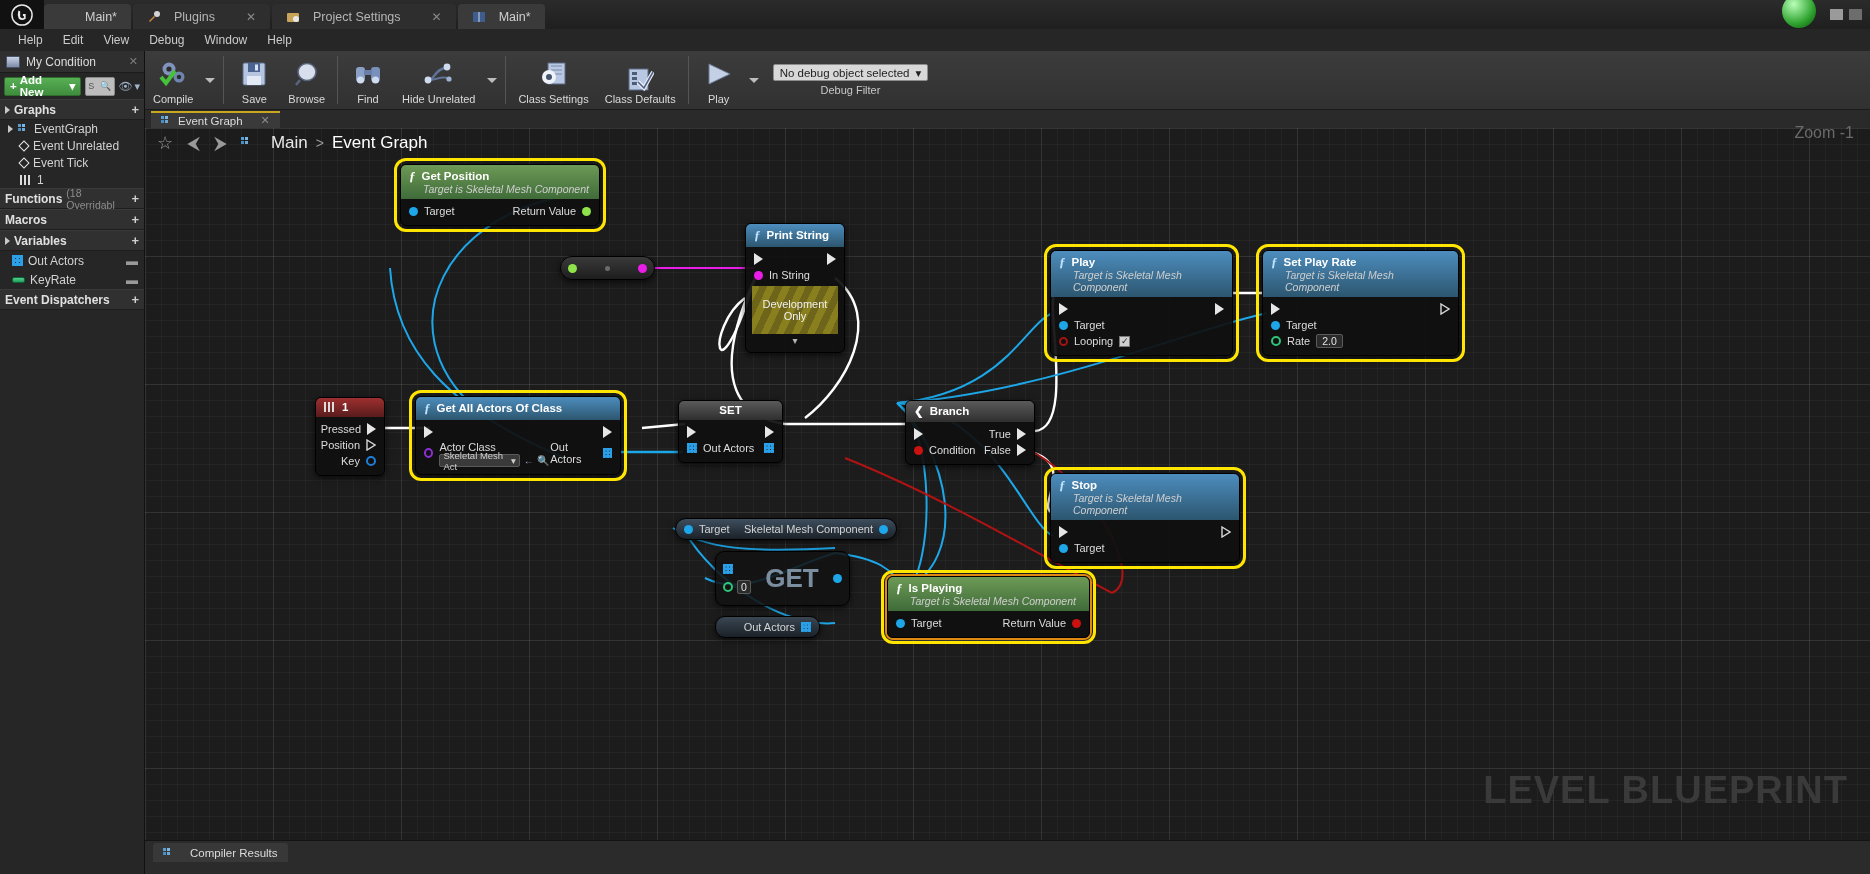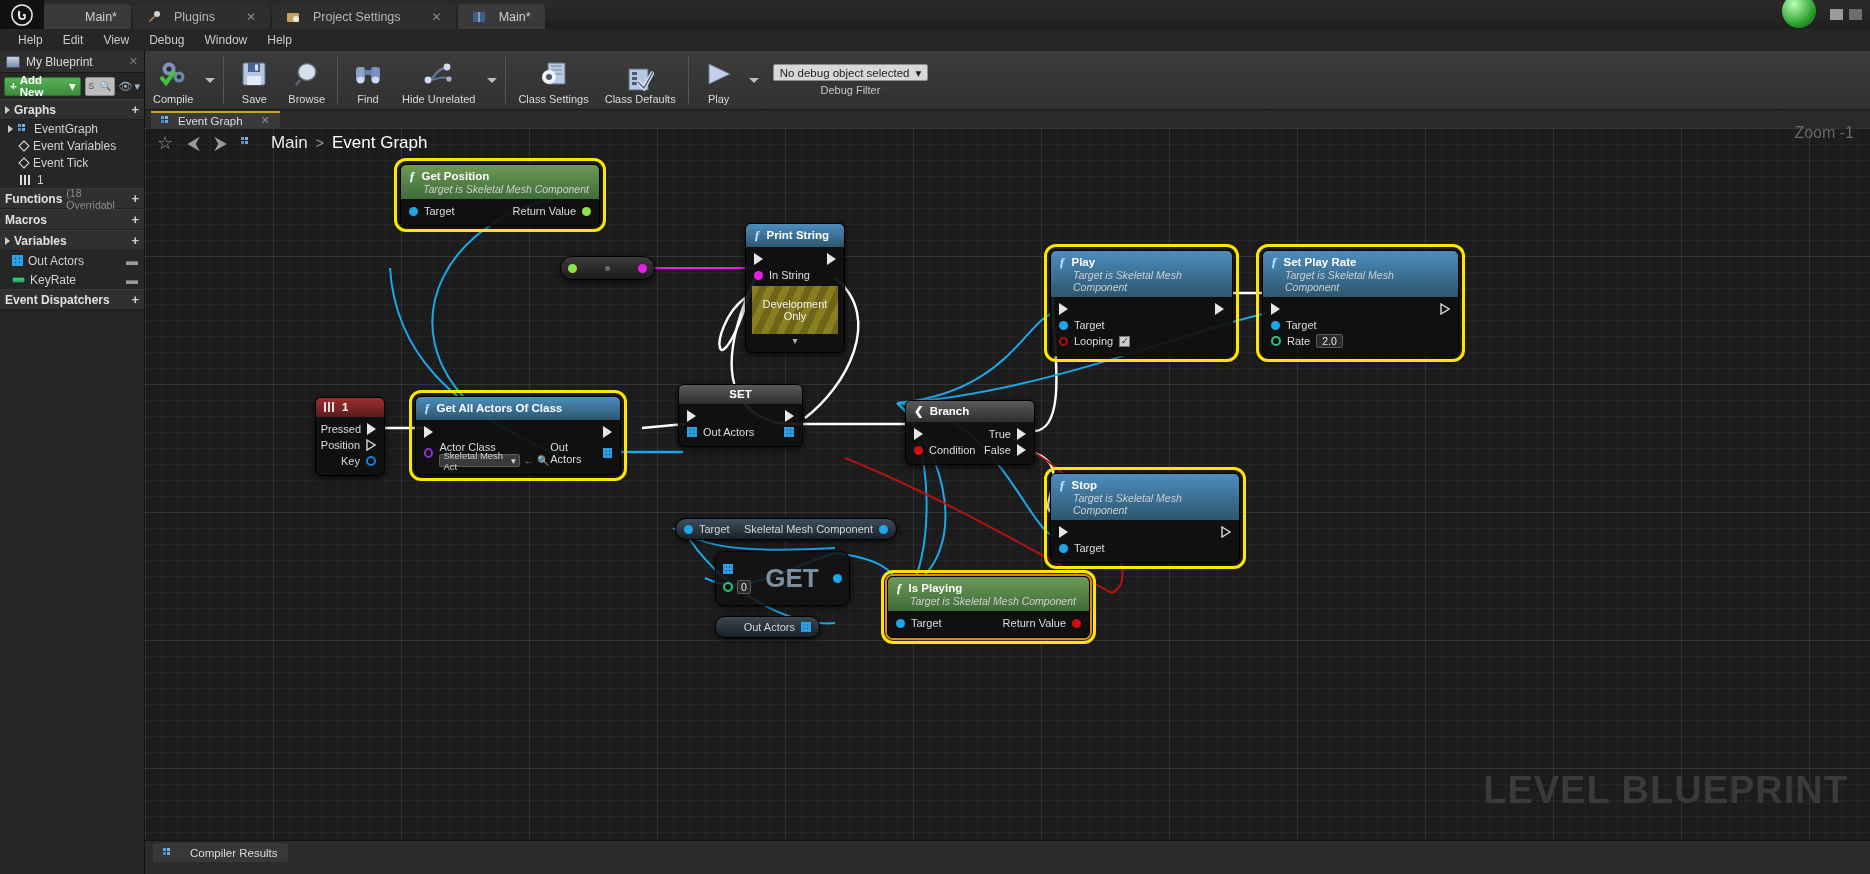--- a/index.html
+++ b/index.html
@@ -231,21 +231,21 @@
     <span>Edit</span>
     <span>View</span>
     <span>Debug</span>
     <span>Window</span>
     <span>Help</span>
   </div>
 
   <div class="leftpanel">
     <div class="mb-header">
       <span class="bookicon"></span>
-      <span class="lbl">My Blueprint</span>
+      <span class="lbl">My Condition</span>
       <span class="x">✕</span>
     </div>
     <div class="mb-toolrow">
       <div class="addnew">
         <span>+</span>
         <span>Add New</span>
         <span>▾</span>
       </div>
       <div class="searchbox">
         <span>S</span>
@@ -262,21 +262,21 @@
       <span>Graphs</span>
       <span class="plus">+</span>
     </div>
     <div class="item">
       <span class="caret"></span>
       <span class="gridicon"></span>
       <span>EventGraph</span>
     </div>
     <div class="item l2">
       <span class="diamond"></span>
-      <span>Event Variables</span>
+      <span>Event Unrelated</span>
     </div>
     <div class="item l2">
       <span class="diamond"></span>
       <span>Event Tick</span>
     </div>
     <div class="item l2">
       <span class="keyico"></span>
       <span>1</span>
     </div>
 
@@ -627,21 +627,21 @@
             <span>Condition</span>
             </span>
           <span class="pr">
               <span>False</span>
             <span class="exec"></span>
             </span>
         </div>
       </div>
     </div>
 
-    <div class="node setnode" style="left:533px; top:256px; width:125px;">
+    <div class="node setnode" style="left:533px; top:272px; width:105px;">
       <div class="nhead hdr-grey">
         <div class="ttl" style="justify-content:center;">
             <span>SET</span>
           </div>
       </div>
       <div class="nbody">
         <div class="prow">
           <span class="exec"></span>
           <span class="exec"></span>
         </div>

